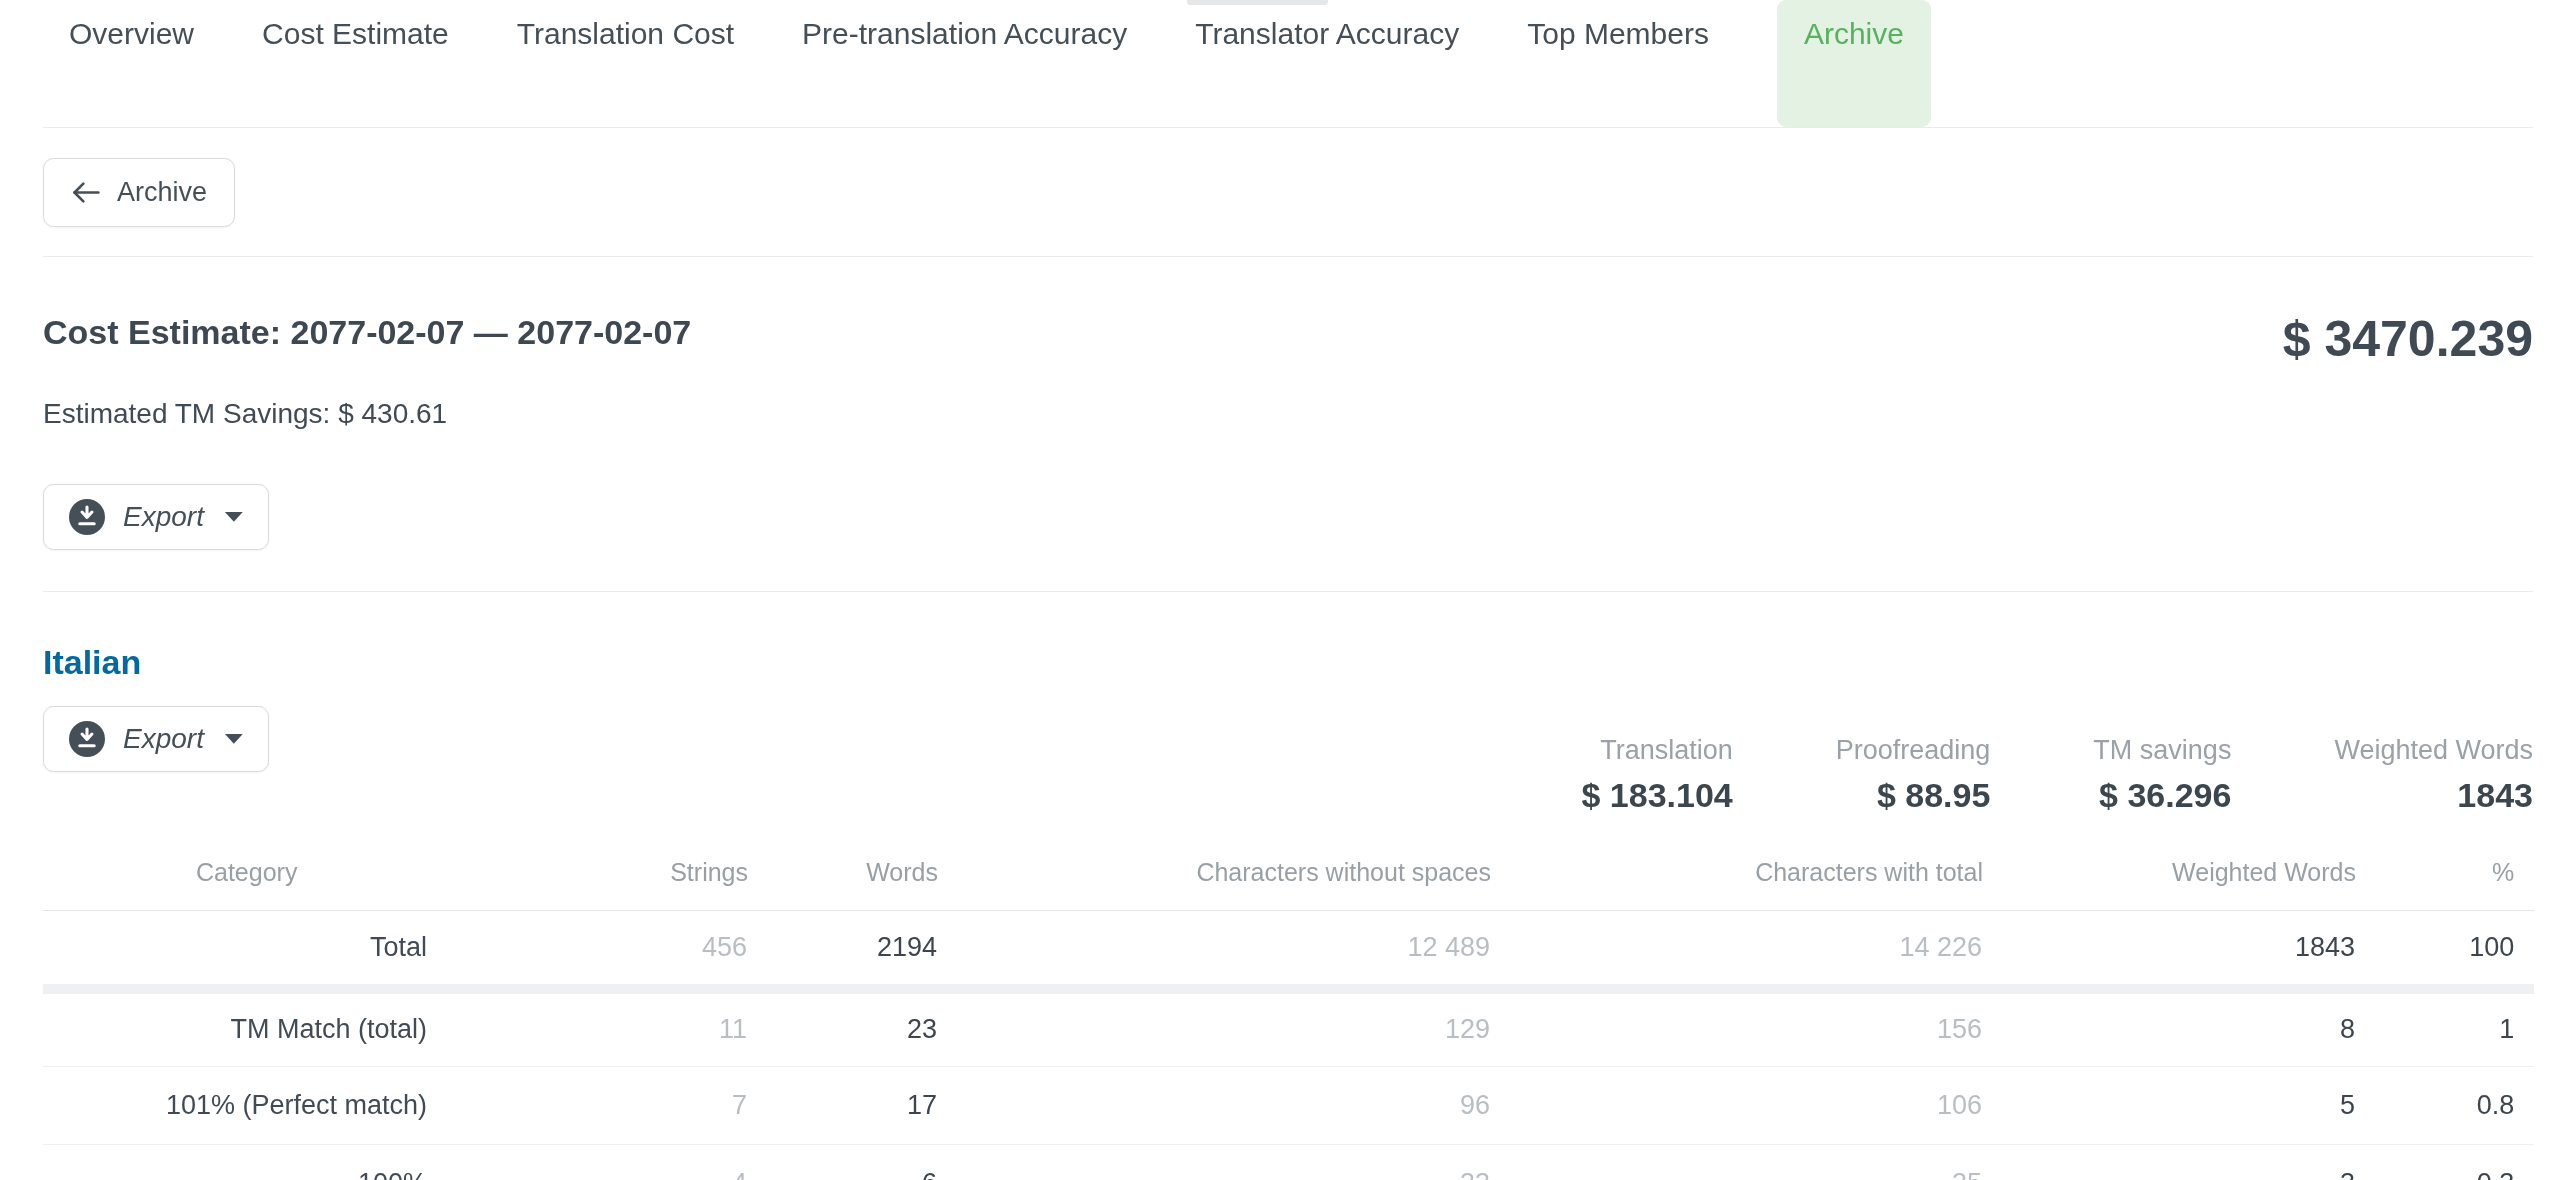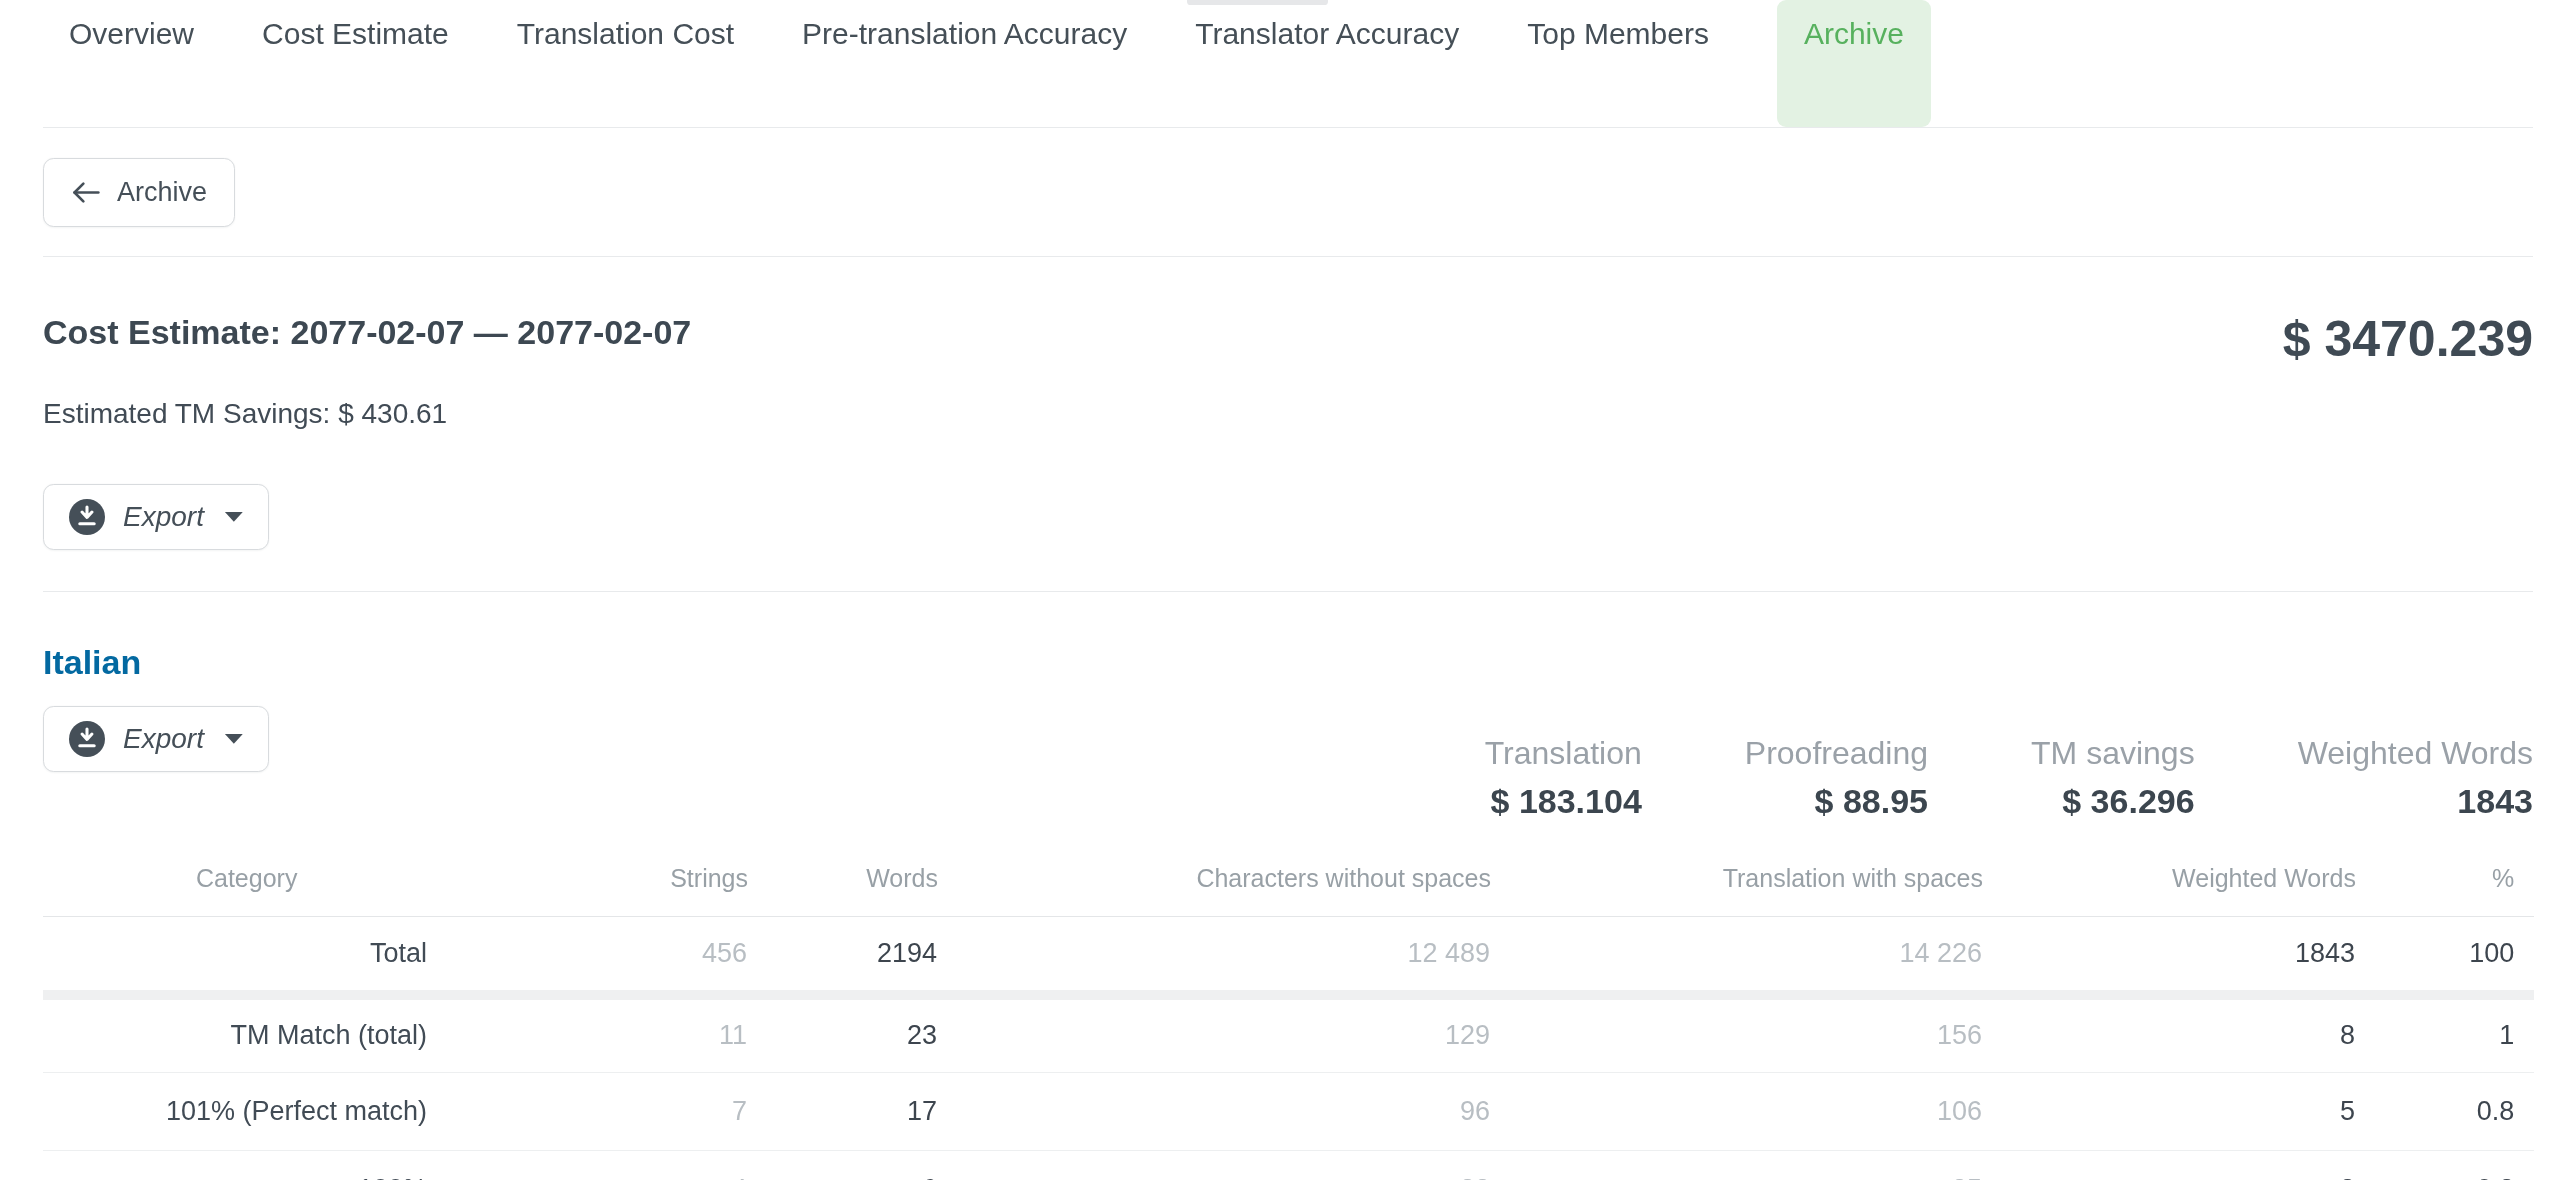--- a/index.html
+++ b/index.html
@@ -94,21 +94,21 @@
     margin: 0 43px;
     padding-top: 50px;
     display: flex; justify-content: space-between; align-items: flex-start;
   }
   .language-title {
     font-size: 34px; font-weight: bold; color: #0369a1;
     margin: 0 0 23px 0; line-height: 1.2;
   }
   .stats { display: flex; margin-top: 93px; }
   .stat { text-align: right; margin-left: 103px; }
-  .stat-label { font-size: 32px; color: #9aa1a8; }
+  .stat-label { font-size: 27px; color: #9aa1a8; }
   .stat-value { font-size: 34px; font-weight: bold; color: #3c464f; margin-top: 10.7px; }
 
   
   .table-wrap { margin: 10.7px 43px 0; }
   table {
     width: 2490px; table-layout: fixed;
     border-collapse: collapse;
     font-size: 27px;
   }
   thead th {
@@ -228,21 +228,21 @@
         <col style="width:492px">
         <col style="width:373px">
         <col style="width:178px">
     </colgroup>
     <thead>
       <tr>
         <th class="col-category">Category</th>
         <th>Strings</th>
         <th>Words</th>
         <th>Characters without spaces</th>
-        <th>Translation with spaces</th>
+        <th>Characters with total</th>
         <th>Weighted Words</th>
         <th class="col-percent">%</th>
       </tr>
     </thead>
     <tbody>
       <tr class="row-total">
         <td class="cat">Total</td>
         <td class="muted">456</td>
         <td>2194</td>
         <td class="muted">12 489</td>

